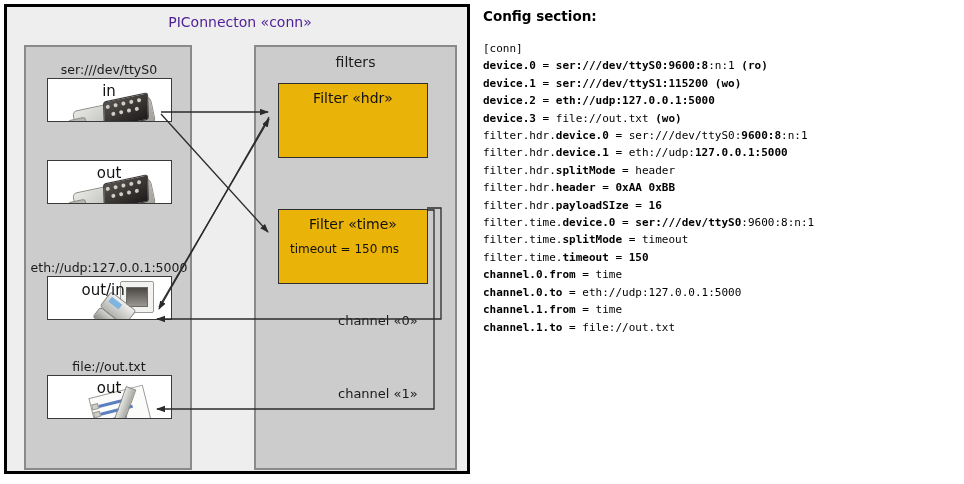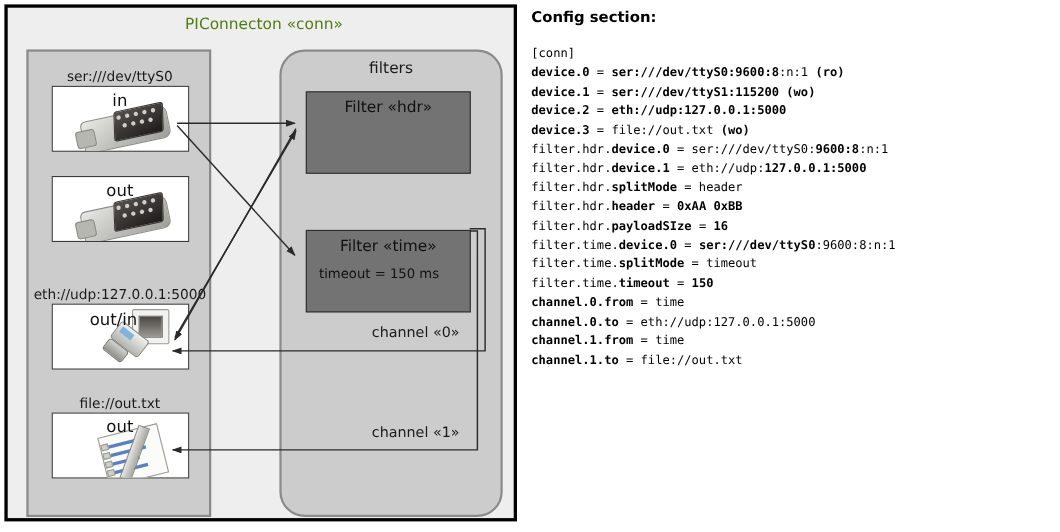--- a/index.html
+++ b/index.html
@@ -3,35 +3,35 @@
 <meta charset="utf-8">
 <style>
   html,body{margin:0;padding:0;background:#ffffff;}
   body{width:964px;height:484px;position:relative;overflow:hidden;
        font-family:"DejaVu Sans","Liberation Sans",sans-serif;}
 
   
   #diagram-frame{position:absolute;left:4px;top:4px;width:466px;height:470px;
        background:#eeeeee;border:3px solid #000000;box-sizing:border-box;}
   #diagram-title{position:absolute;left:0;top:7px;width:466px;text-align:center;
-       font-size:14px;color:#4d7c0f;}
+       font-size:14px;color:#4c1d95;}
 
   
   .panel{position:absolute;background:#cccccc;border:2px solid #8a8a8a;
        box-sizing:border-box;}
   #devices-panel{left:17px;top:38px;width:168px;height:425px;}
-  #filters-panel{left:247px;top:38px;width:203px;height:425px;border-radius:23px;}
+  #filters-panel{left:247px;top:38px;width:203px;height:425px;}
   .panel-title{position:absolute;left:0;top:7px;width:100%;text-align:center;
        font-size:14px;color:#1a1a1a;}
 
   
   .device-group{position:absolute;left:10px;width:146px;}
   .device-caption{font-size:12.5px;color:#1a1a1a;text-align:center;
        line-height:17px;white-space:nowrap;}
-  .device-box{position:relative;width:125px;height:60px;margin:0 auto;
+  .device-box{position:relative;width:125px;height:44px;margin:0 auto;
        background:#ffffff;border:1.5px solid #3a3a3a;box-sizing:border-box;
        overflow:hidden;}
   .device-label{position:absolute;font-size:15px;color:#111;z-index:3;
        line-height:1;}
   .dl-center{left:0;top:5px;width:100%;text-align:center;}
   .dl-left{left:7px;top:6px;margin-left:27px;}
 
   
   .icon-serial{position:absolute;left:26px;top:20px;width:78px;height:36px;
        transform:rotate(-12deg);}
@@ -72,21 +72,21 @@
   .icon-file .tab{position:absolute;left:1px;width:5px;height:4px;
        background:#cfcfca;border:1px solid #9b9b97;}
   .icon-file .pencil{position:absolute;left:24px;top:-4px;width:9px;height:50px;
        background:linear-gradient(90deg,#e6e6e2,#a9a9a4);
        border:1px solid #8a8a85;transform:rotate(34deg);}
   .icon-file .pencil:after{content:"";position:absolute;left:-1px;bottom:-8px;
        border-left:4.5px solid transparent;border-right:4.5px solid transparent;
        border-top:9px solid #8f8f8a;}
 
   
-  .filter-box{position:absolute;background:#737373;border:1.5px solid #2f2f2f;
+  .filter-box{position:absolute;background:#eab308;border:1.5px solid #2f2f2f;
        box-sizing:border-box;padding-left:14px;}
   .filter-title{position:absolute;left:0;top:6px;width:100%;text-align:center;
        font-size:14px;color:#111;}
   .filter-props{position:absolute;left:11px;top:31px;font-size:12px;
        color:#111;line-height:16px;}
 
   
   .channel-label{position:absolute;font-size:13px;color:#1a1a1a;
        white-space:nowrap;}
 
@@ -196,21 +196,21 @@
       <div class="filter-title">Filter «hdr»</div>
     </div>
 
     <div class="filter-box" style="left:22px;top:162px;width:150px;height:75px;">
       <div class="filter-title">Filter «time»</div>
       <div class="filter-props">
         <div>timeout = 150 ms</div>
       </div>
     </div>
 
-    <div class="channel-label" style="left:82px;top:248px;">channel «0»</div>
+    <div class="channel-label" style="left:82px;top:266px;">channel «0»</div>
     <div class="channel-label" style="left:82px;top:339px;">channel «1»</div>
   </div>
 
   <svg id="connectors" viewBox="0 0 466 470">
     <defs>
       <marker id="arrow" markerWidth="9" markerHeight="9" refX="8" refY="3.2" orient="auto" markerUnits="userSpaceOnUse">
         <path d="M0,0 L9,3.2 L0,6.4 z" fill="#2b2b2b"></path>
       </marker>
     </defs>
     <g stroke="#2b2b2b" stroke-width="1.3" fill="none">

